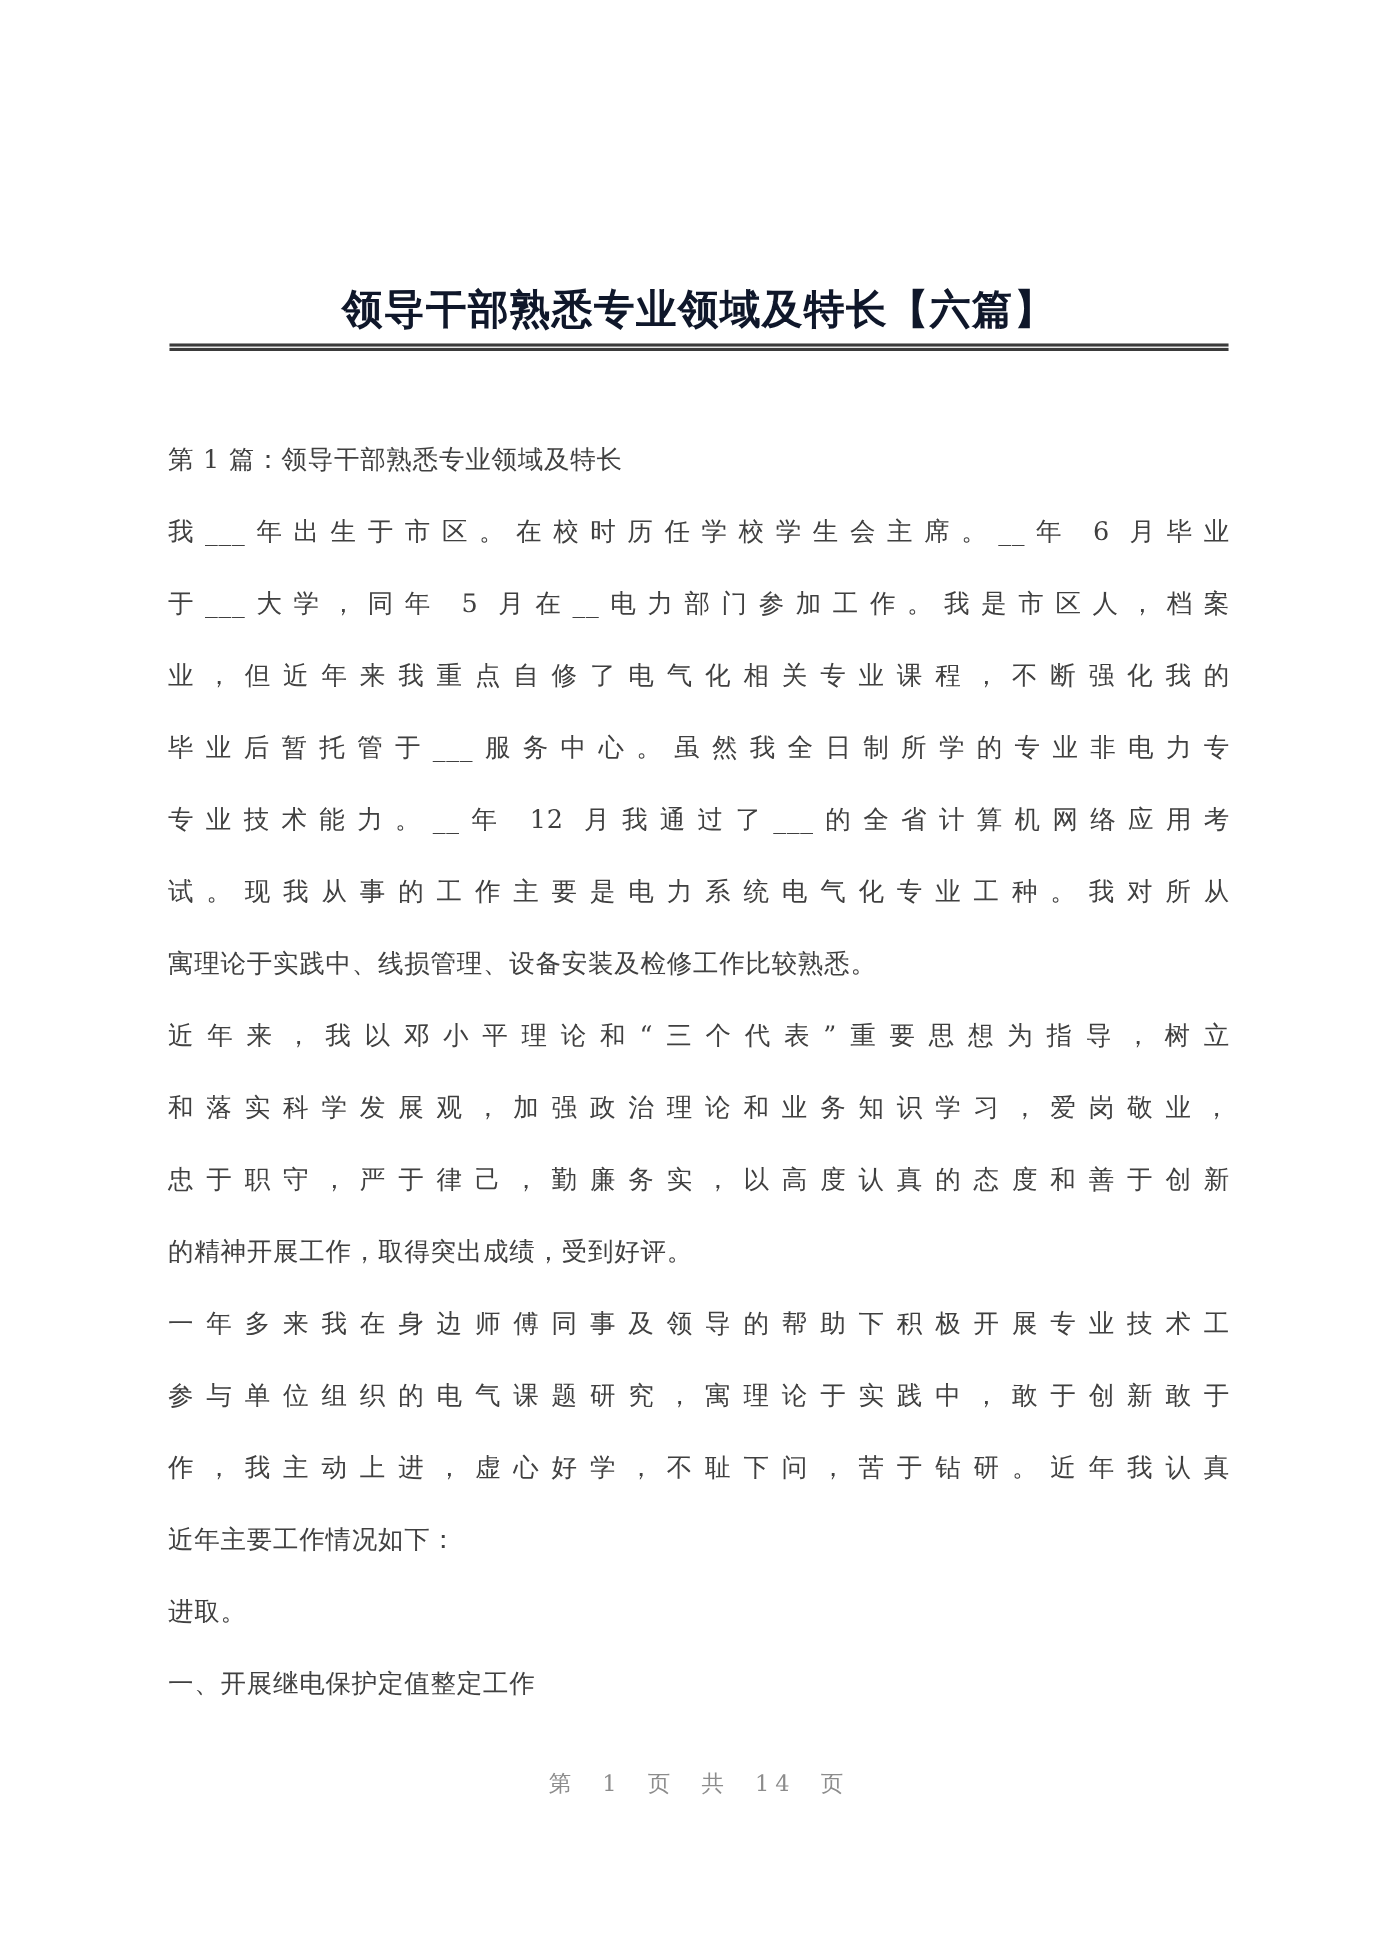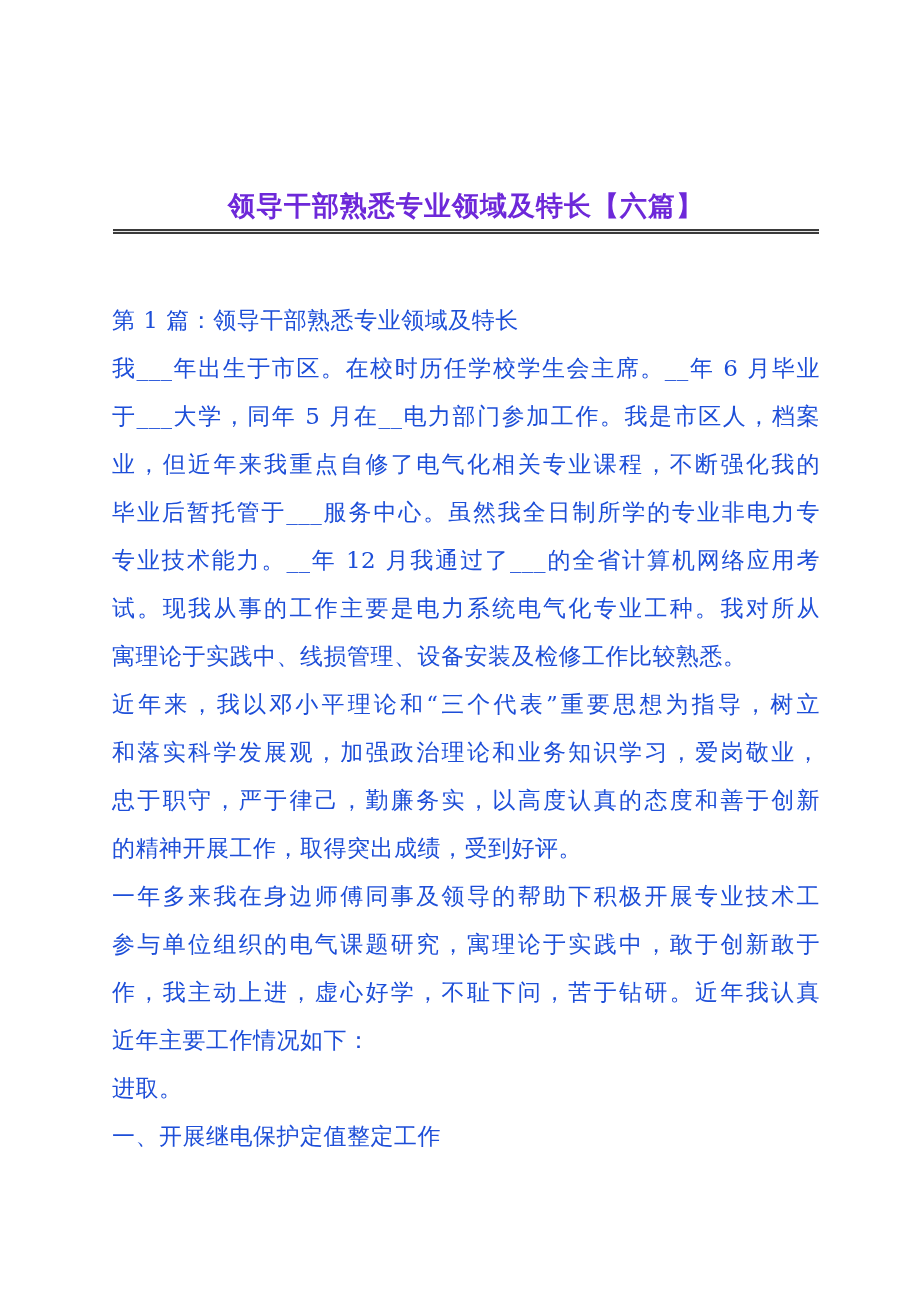--- a/index.html
+++ b/index.html
@@ -16,41 +16,41 @@
     font-family: "DejaVu Serif", "Liberation Serif", serif;
   }
   .doc-title {
     position: absolute;
     top: 188px;
     left: 112px;
     width: 708px;
     text-align: center;
     font-size: 27px;
     font-weight: bold;
-    color: #6d28d9;
+    color: #0f172a;
     letter-spacing: 1px;
     white-space: nowrap;
   }
   .title-rule {
     position: absolute;
     top: 229px;
     left: 113px;
     width: 706px;
     height: 1px;
     background: #e6e6e6;
     border-top: 2px solid #3a3a3a;
     border-bottom: 2px solid #3a3a3a;
   }
   .doc-body {
     position: absolute;
-    top: 296px;
+    top: 283px;
     left: 112px;
     width: 708px;
-    font-size: 23px;
-    color: #1d4ed8;
+    font-size: 17px;
+    color: #404040;
   }
   .doc-body .line {
     height: 48px;
     line-height: 48px;
     text-align: left;
     letter-spacing: 0.5px;
   }
   .doc-body .line.just {
     text-align: justify;
     text-align-last: justify;
@@ -90,14 +90,15 @@
       <div class="line just">忠于职守，严于律己，勤廉务实，以高度认真的态度和善于创新</div>
       <div class="line">的精神开展工作，取得突出成绩，受到好评。</div>
       <div class="line just">一年多来我在身边师傅同事及领导的帮助下积极开展专业技术工</div>
       <div class="line just">参与单位组织的电气课题研究，寓理论于实践中，敢于创新敢于</div>
       <div class="line just">作，我主动上进，虚心好学，不耻下问，苦于钻研。近年我认真</div>
       <div class="line">近年主要工作情况如下：</div>
       <div class="line">进取。</div>
       <div class="line">一、开展继电保护定值整定工作</div>
     </div>
 
+  <div class="page-footer">第 1 页 共 14 页</div>
 
 </div>
 
 </body></html>

